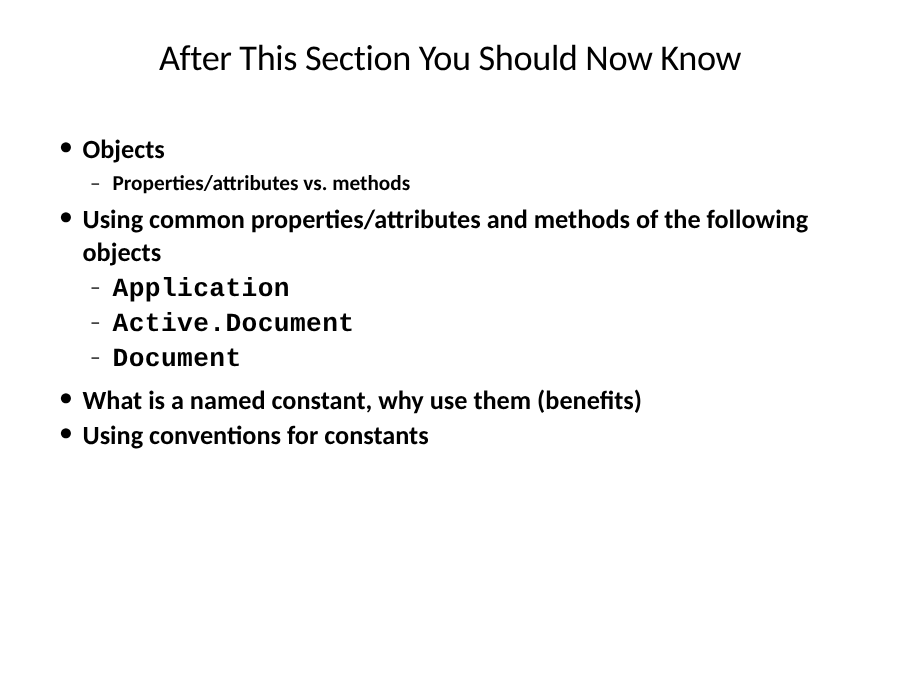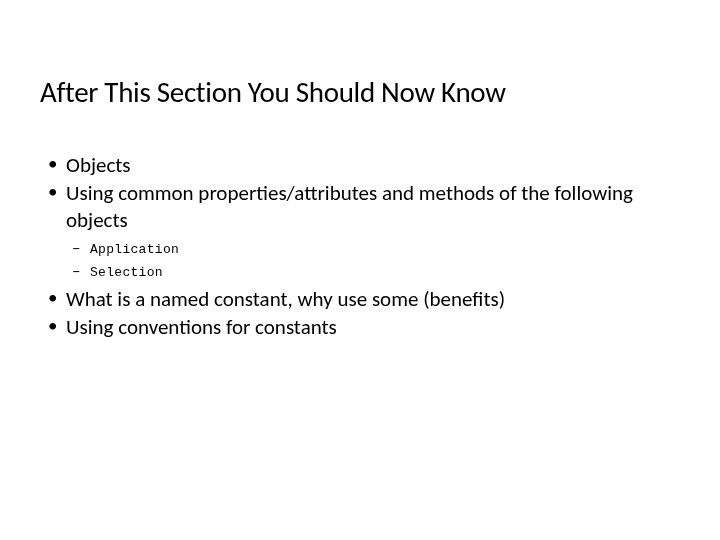--- a/index.html
+++ b/index.html
@@ -11,27 +11,28 @@
       width: 720px;
       height: 540px;
       background: #ffffff;
       font-family: Calibri, "Segoe UI", Arial, sans-serif;
       color: #000000;
       padding: 28px 40px 40px 40px;
     }
     .title {
       font-size: 29px;
       font-weight: 400;
+      text-align: center;
       margin-bottom: 42px;
       letter-spacing: -0.3px;
-      margin-top: 46px;
     }
     ul.level1 {
       list-style: none;
       padding-left: 0;
+      font-weight: bold;
     }
     ul.level1 > li {
       position: relative;
       padding-left: 26px;
       font-size: 21px;
       line-height: 1.25;
       margin-bottom: 2px;
     }
     ul.level1 > li::before {
       content: "•";
@@ -56,43 +57,51 @@
     ul.level2 > li::before {
       content: "–";
       position: absolute;
       left: 6px;
       top: 0;
       font-size: 17px;
       font-weight: 500;
     }
     ul.level2.code > li span {
       font-family: Consolas, "Courier New", monospace;
-      font-size: 13px;
+      font-size: 21px;
       letter-spacing: 0.3px;
     }
   </style>
 </head>
 <body>
 
 <h1 class="title">After This Section You Should Now Know</h1>
 
 <ul class="level1">
   <li>
     <span>Objects</span>
+    <ul class="level2">
+      <li>
+        <span>Properties/attributes vs. methods</span>
+      </li>
+    </ul>
   </li>
   <li>
     <span>Using common properties/attributes and methods of the following objects</span>
     <ul class="level2 code">
       <li>
         <span>Application</span>
       </li>
       <li>
-        <span>Selection</span>
+        <span>Active.Document</span>
+      </li>
+      <li>
+        <span>Document</span>
       </li>
     </ul>
   </li>
   <li>
-    <span>What is a named constant, why use some (benefits)</span>
+    <span>What is a named constant, why use them (benefits)</span>
   </li>
   <li>
     <span>Using conventions for constants</span>
   </li>
 </ul>
 
 </body></html>

